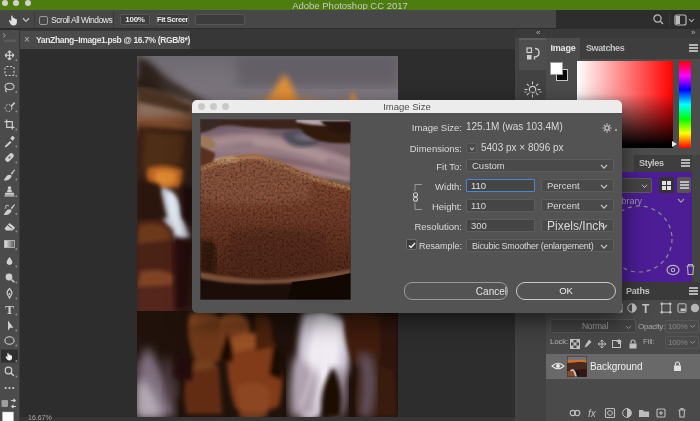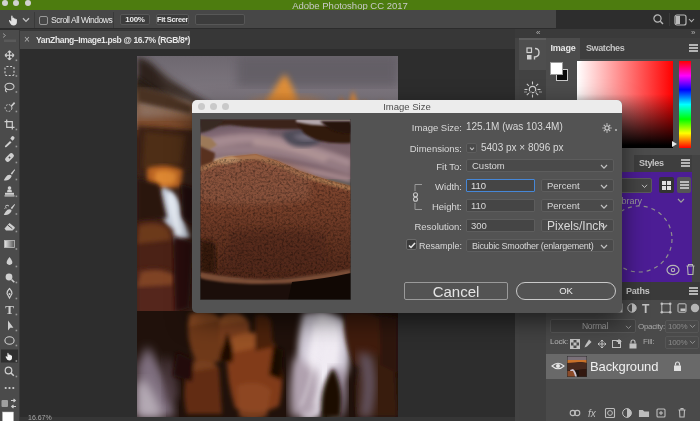--- a/index.html
+++ b/index.html
@@ -440,21 +440,21 @@
       <svg class="abs" style="left:21px;top:2px;" width="20" height="21" viewBox="0 0 20 21" id="thumb">
   <rect x="0" y="0" width="20" height="21" fill="#1d1410"></rect>
   <rect x="0" y="0" width="20" height="4" fill="#7a7079"></rect>
   <path d="M0 4 h20 v3 l-7 -1 l-13 3 Z" fill="#c8722a"></path>
   <path d="M0 7 l13 -1 l7 1 v6 l-20 2 Z" fill="#47291d"></path>
   <path d="M6 13 q3 2 4 8 h-4 q-2 -5 -3 -7 Z" fill="#cdc4cf"></path>
   <path d="M0 15 h6 q2 4 2 6 h-8 Z" fill="#8a4a28"></path>
   <path d="M12 14 l8 -1 v8 h-8 Z" fill="#32180f"></path>
   <rect x="0" y="0" width="20" height="21" fill="none" stroke="#2a2a2a" stroke-width="1"></rect>
         </svg>
-      <div class="abs" style="left:44px;top:0;color:#f0f0f0;font-size:13px;letter-spacing:-0.1px;line-height:25px;">Background</div>
+      <div class="abs" style="left:44px;top:0;color:#f0f0f0;font-size:10px;letter-spacing:-0.1px;line-height:25px;">Background</div>
       <svg class="abs" style="left:127px;top:7px;" width="9" height="11" viewBox="0 0 9 11">
           <rect x="1" y="4.5" width="7" height="5.5" fill="#e0e0e0"></rect>
           <path d="M2.5 4.5 V3 a2 2 0 0 1 4 0 V4.5" fill="none" stroke="#e0e0e0" stroke-width="1.2"></path>
         </svg>
     </div>
 
     <svg class="abs" style="left:0;top:123px;" width="154" height="16" viewBox="0 0 154 16" id="bottomrow">
   <g transform="translate(29,8)" fill="none" stroke="#bdbdbd" stroke-width="1.1">
           <circle cx="-2.2" cy="0" r="2.6"></circle>
           <circle cx="2.2" cy="0" r="2.6"></circle>
@@ -634,15 +634,15 @@
         <path d="M1 3.5 L3 5.5 L7 1" stroke="#e8e8e8" stroke-width="1.5" fill="none"></path>
       </svg>
   </div>
   <div class="abs txt" style="right:160px;top:141px;font-size:9px;">Resample:</div>
   <div class="abs" style="left:274px;top:139px;width:148px;height:13px;background:#4a4a4a;border:1px solid #5d5d5d;border-radius:2px;color:#d8d8d8;font-size:9px;letter-spacing:-0.25px;line-height:12px;padding-left:5px;">Bicubic Smoother (enlargement)
     <svg class="abs" style="right:5px;top:4px;" width="8" height="6" viewBox="0 0 8 6">
         <path d="M1 1 L4 4.2 L7 1" stroke="#c0c0c0" stroke-width="1.2" fill="none"></path>
       </svg>
   </div>
 
-  <div class="abs" style="left:212px;top:182px;width:104px;height:18px;border:1px solid #9a9a9a;border-radius:2px;color:#e4e4e4;font-size:15px;text-align:center;line-height:17px;">Cancel</div>
+  <div class="abs" style="left:212px;top:182px;width:104px;height:18px;border:1px solid #9a9a9a;border-radius:8px;color:#e4e4e4;font-size:10px;text-align:right;line-height:17px;">Cancel</div>
   <div class="abs" style="left:324px;top:182px;width:100px;height:18px;border:1.5px solid #c9c9c9;border-radius:9px;color:#ececec;font-size:9.5px;text-align:center;line-height:16px;">OK</div>
 </div>
 
 </body></html>

